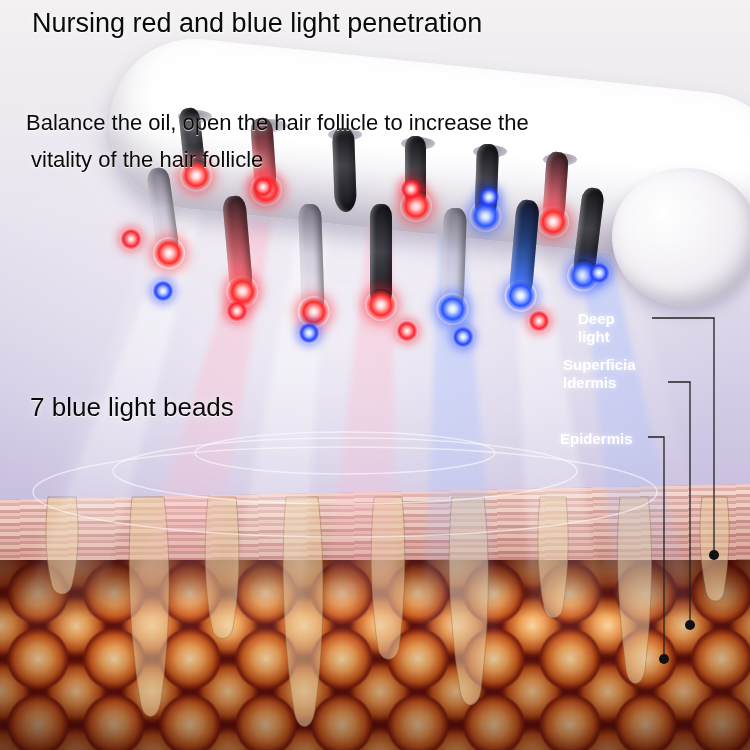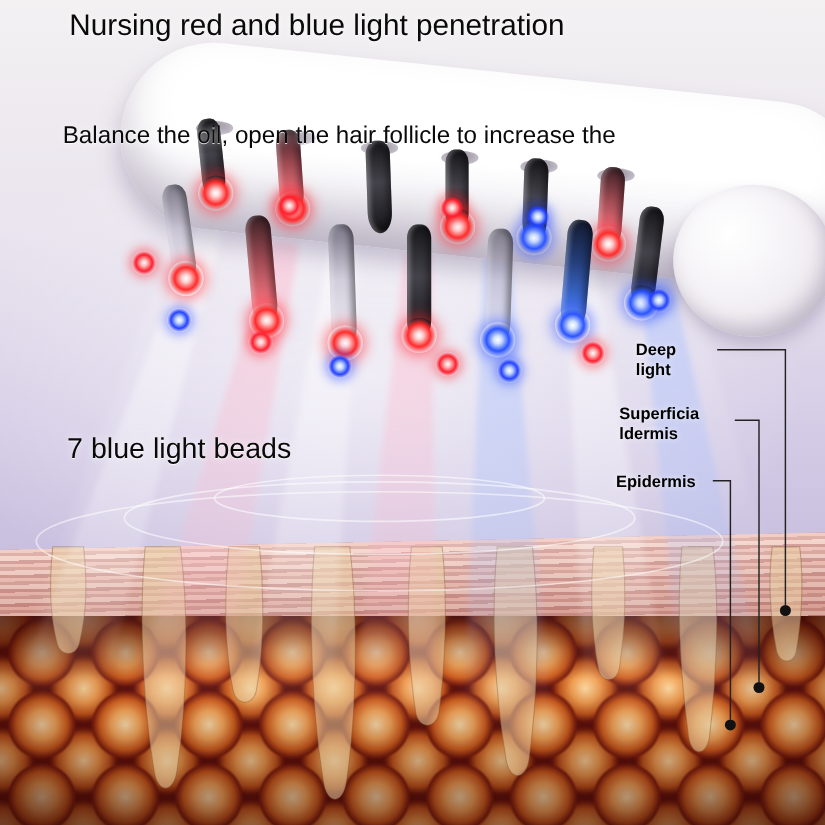--- a/index.html
+++ b/index.html
@@ -57,25 +57,25 @@
 
   
   .dot{width:22px;height:22px;border-radius:50%;}
   .dot.red{background:radial-gradient(circle,#ffffff 0%,#ffb3b3 20%,#ff1f2e 48%,rgba(255,30,40,0) 75%);
     box-shadow:0 0 10px 2px rgba(255,40,50,.55);}
   .dot.blue{background:radial-gradient(circle,#ffffff 0%,#bcd0ff 20%,#2442ff 48%,rgba(40,70,255,0) 75%);
     box-shadow:0 0 10px 2px rgba(50,80,255,.55);}
 
   
   .txt{color:#0a0a0a;white-space:nowrap;
-    text-shadow:0 1px 0 rgba(255,255,255,.75), 0 0 8px rgba(255,255,255,.85);margin-left:31px;}
+    text-shadow:0 1px 0 rgba(255,255,255,.75), 0 0 8px rgba(255,255,255,.85);}
   .h-big{font-size:27px;}
   .h-mid{font-size:22px;}
   .feature{font-size:26px;}
-  .layer-label{font-weight:bold;font-size:15px;line-height:1.18;color:#000000;
+  .layer-label{font-weight:bold;font-size:15px;line-height:1.18;color:#ffffff;
     text-shadow:0 0 6px rgba(255,255,255,.8);}
 </style>
 </head>
 <body>
 
 <div class="stage">
 
   <div class="abs bg-top"></div>
   <div class="abs bg-glow"></div>
 
@@ -206,26 +206,27 @@
     </g>
     <g fill="#111">
       <circle cx="714" cy="555" r="5"></circle>
       <circle cx="690" cy="625" r="5"></circle>
       <circle cx="664" cy="659" r="5"></circle>
     </g>
   </svg>
 
   <div class="abs txt h-big" style="left:32px;top:8px">Nursing red and blue light penetration</div>
   <div class="abs txt h-mid" style="left:26px;top:110px">Balance the oil, open the hair follicle to increase the</div>
+  <div class="abs txt h-mid" style="left:31px;top:147px">vitality of the hair follicle</div>
 
   <div class="abs txt feature" style="left:30px;top:392px">7 blue light beads</div>
 
   <div class="abs layer-label" style="left:578px;top:310px">
     <div>Deep</div>
     <div>light</div>
   </div>
-  <div class="abs layer-label" style="left:563px;top:368px">
+  <div class="abs layer-label" style="left:563px;top:356px">
     <div>Superficia</div>
     <div>ldermis</div>
   </div>
   <div class="abs layer-label" style="left:560px;top:430px">Epidermis</div>
 
 </div>
 
 </body></html>

